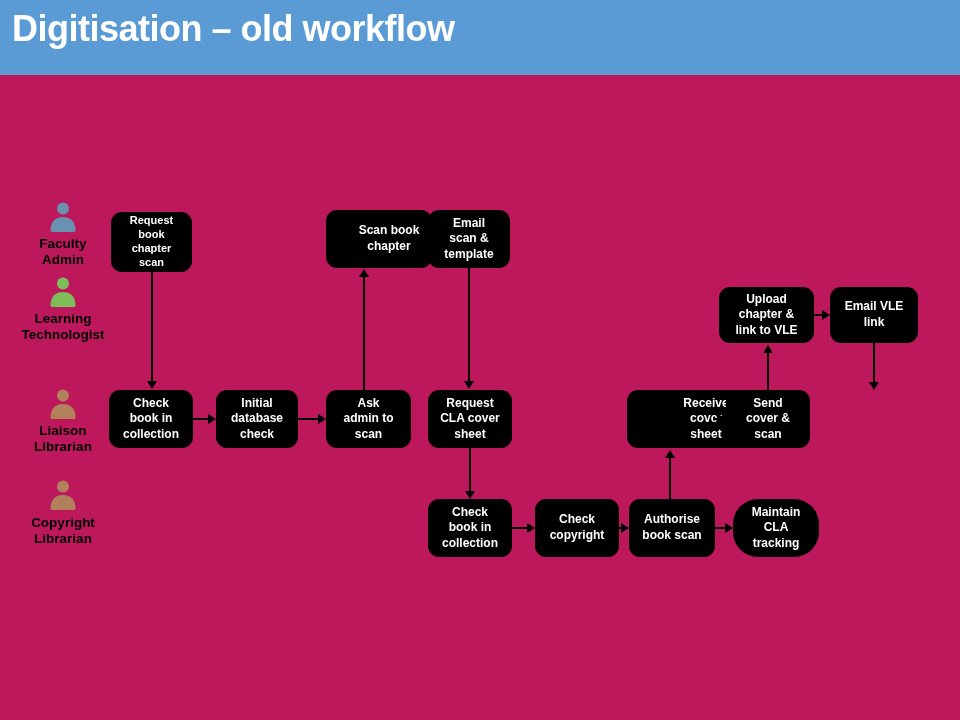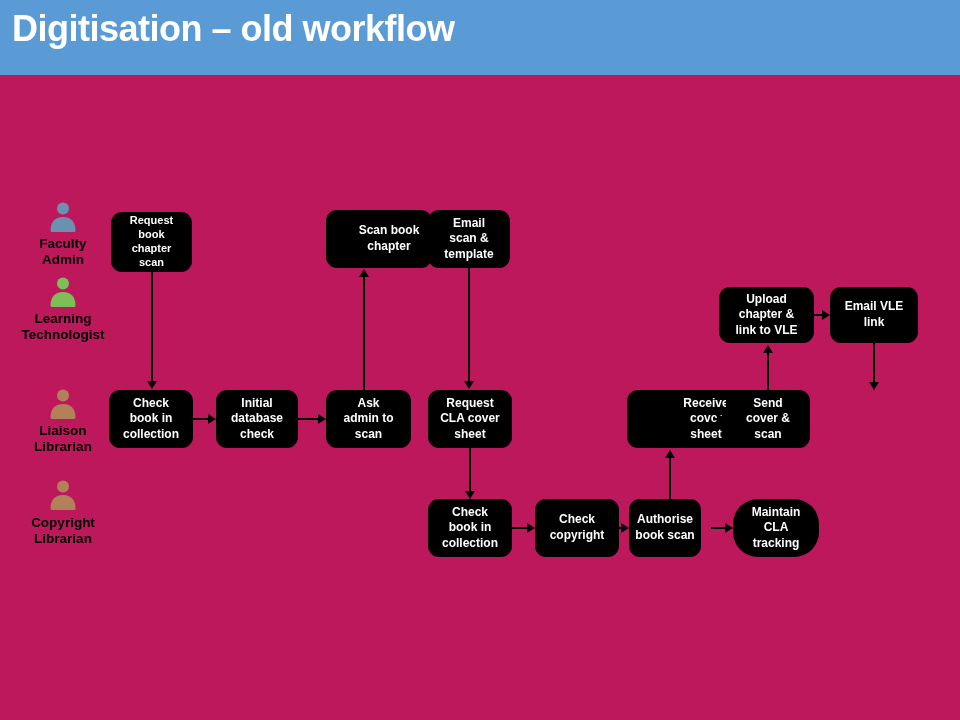--- a/index.html
+++ b/index.html
@@ -102,21 +102,21 @@
 cover
 sheet</div>
   <div class="node" style="left:726px; top:390px; width:84px; height:58px;">Send
 cover &amp;
 scan</div>
   <div class="node" style="left:428px; top:499px; width:84px; height:58px;">Check
 book in
 collection</div>
   <div class="node" style="left:535px; top:499px; width:84px; height:58px;">Check
 copyright</div>
-  <div class="node" style="left:629px; top:499px; width:72px; height:58px;">Authorise
+  <div class="node" style="left:629px; top:499px; width:86px; height:58px;">Authorise
 book scan</div>
   <div class="node" style="left:733px; top:499px; width:86px; height:58px;border-radius:25px;">Maintain
 CLA
 tracking</div>
 
   <div class="vline" style="left:151px; top:272px; height:109px;"></div>
   <div class="head d" style="left:147px; top:381px;"></div>
 
   <div class="hline" style="left:193px; top:418px; width:15px;"></div>
   <div class="head r" style="left:208px; top:414px;"></div>

